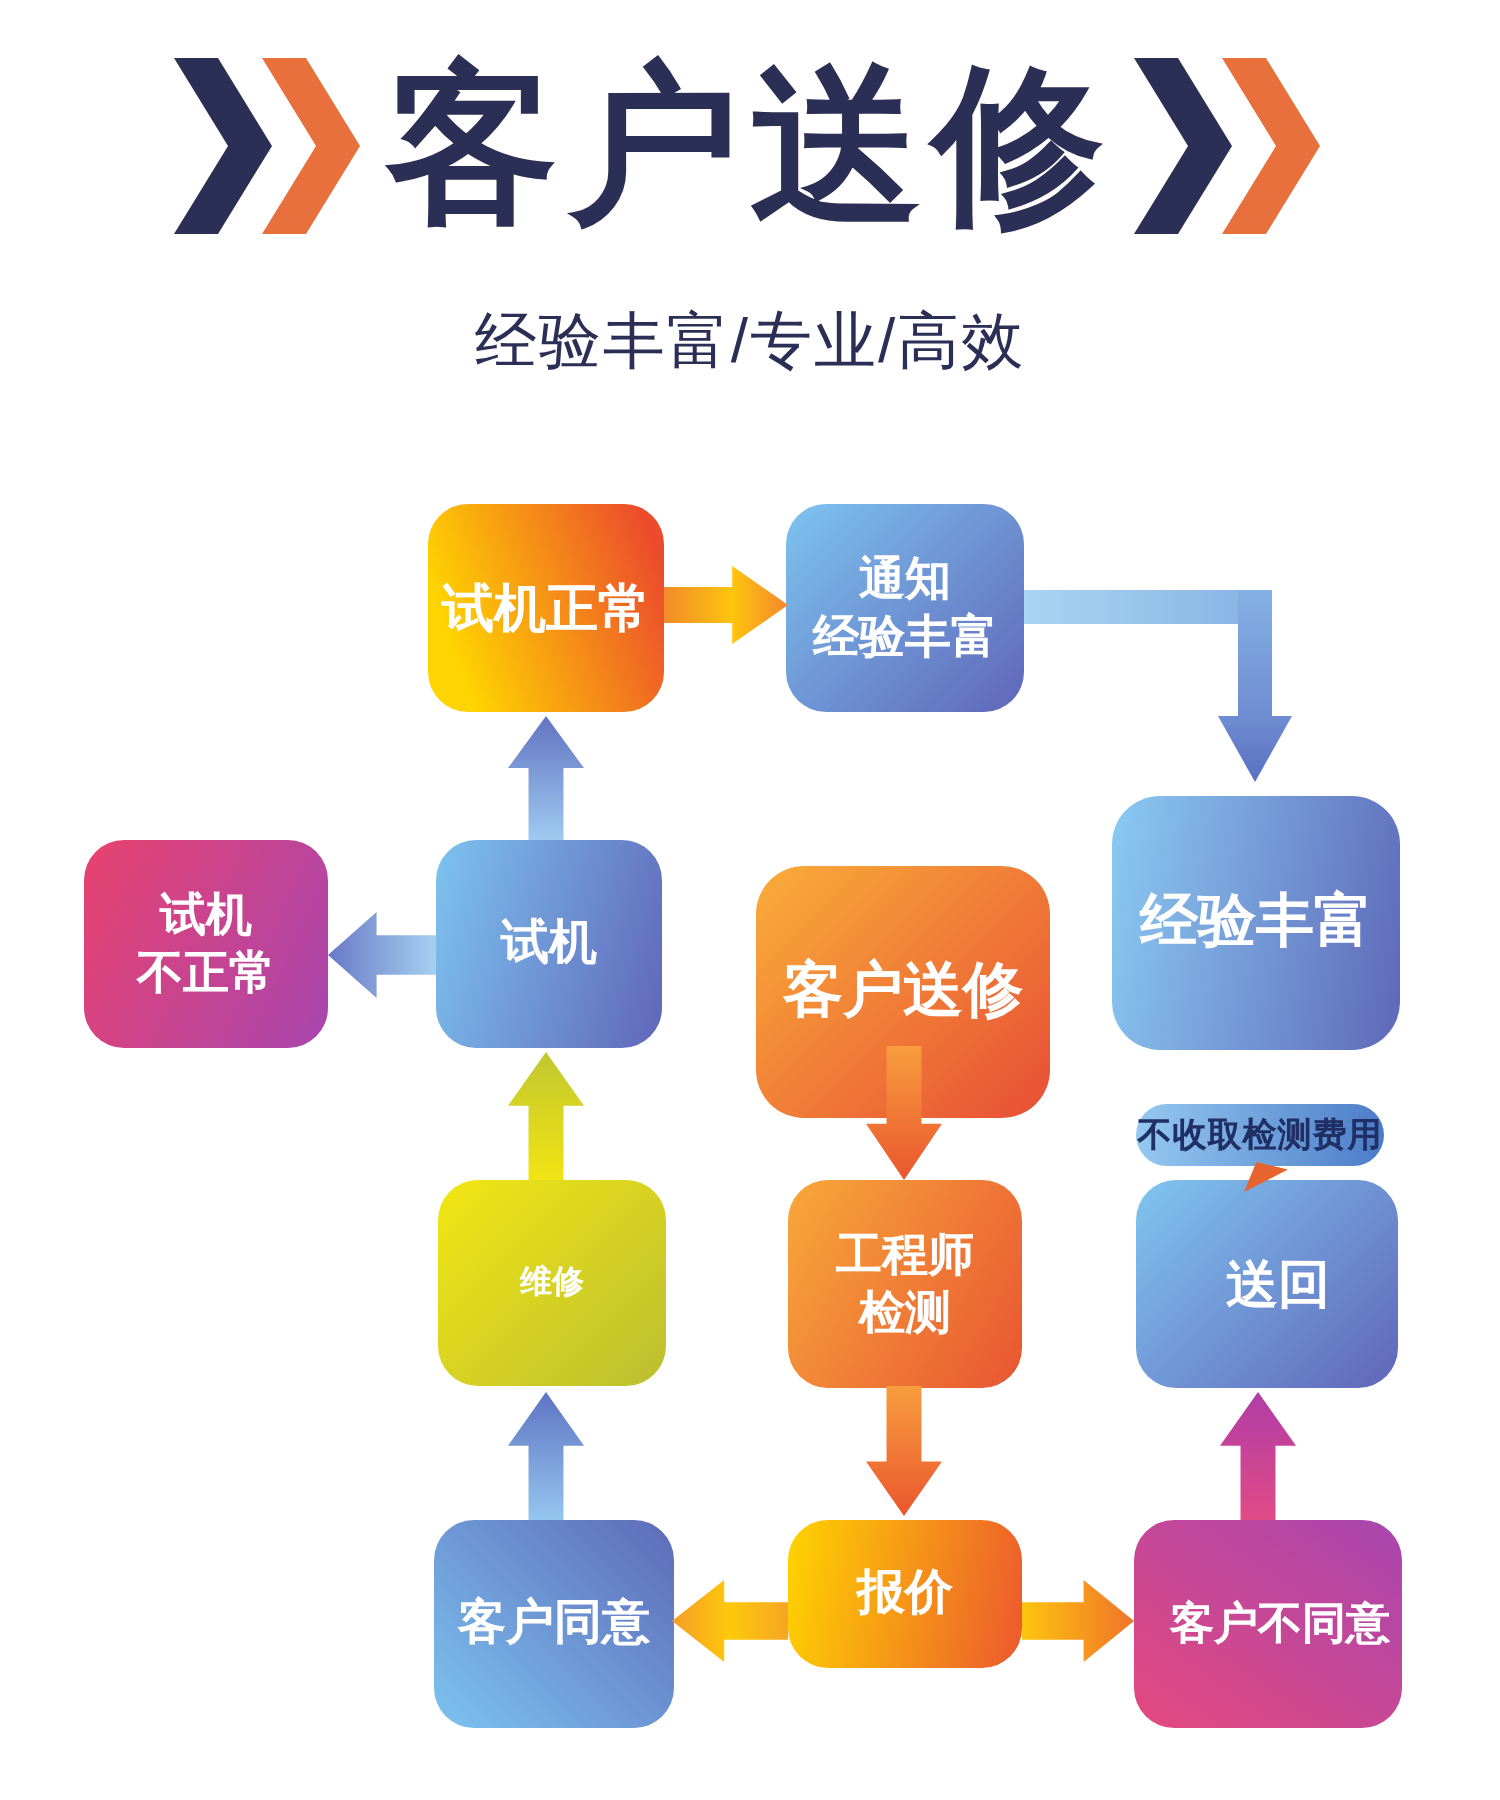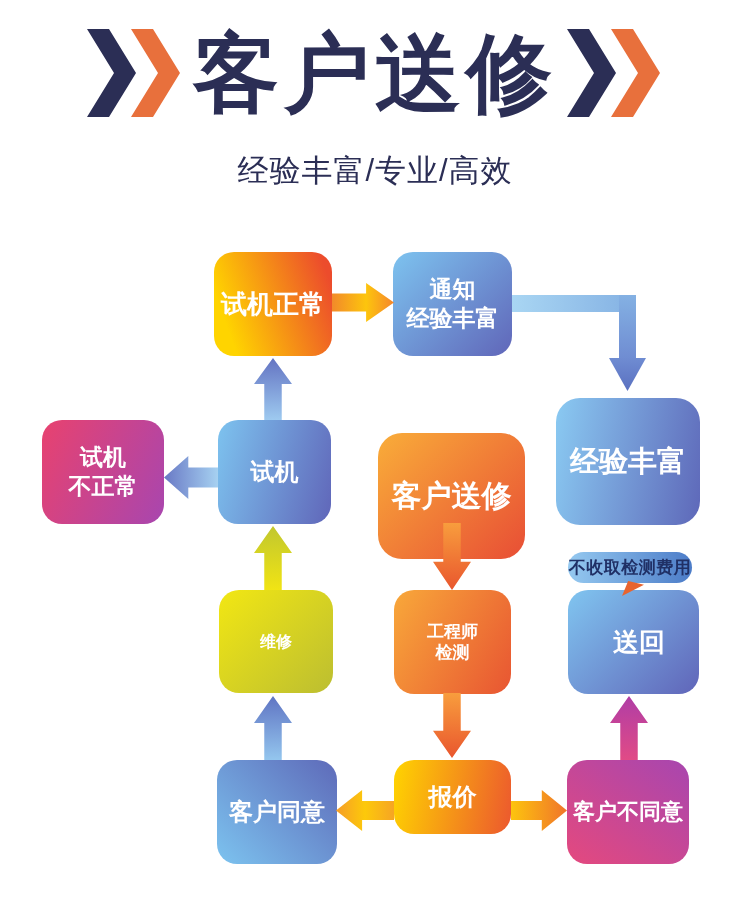--- a/index.html
+++ b/index.html
@@ -33,24 +33,24 @@
     border-radius:20px; white-space:pre-line; line-height:1.25;
   }
   .n0  { left:214px; top:2px;   width:118px; height:104px; font-size:26px; background:linear-gradient(70deg,#ffd400 15%,#ec4c2c 92%); }
   .n1  { left:393px; top:2px;   width:119px; height:104px; font-size:23px; background:linear-gradient(135deg,#7dc3ef,#6066b9); }
   .n2  { left:556px; top:148px; width:144px; height:127px; font-size:29px; border-radius:24px; background:linear-gradient(100deg,#8acaf2,#5e68b9); }
   .n3  { left:42px;  top:170px; width:122px; height:104px; font-size:23px; background:linear-gradient(115deg,#e8426f,#a846af); }
   .n4  { left:218px; top:170px; width:113px; height:104px; font-size:24px; background:linear-gradient(105deg,#7dc3ef,#6066b9); }
   .n5  { left:378px; top:148px; width:147px; height:126px; font-size:30px; border-radius:24px; background:linear-gradient(135deg,#f9ad39,#e84e35);margin-top:35px; }
   .n6  { left:568px; top:340px; width:120px; height:104px; font-size:26px; background:linear-gradient(135deg,#80c5f0,#6065b9);padding-left:11px; }
   .n7  { left:219px; top:340px; width:114px; height:103px; font-size:16px; background:linear-gradient(135deg,#f2e713,#bcbe31); }
-  .n8  { left:394px; top:340px; width:117px; height:104px; font-size:17px; background:linear-gradient(120deg,#f8a83a,#e85532); }
+  .n8  { left:394px; top:340px; width:117px; height:104px; font-size:23px; background:linear-gradient(120deg,#f8a83a,#e85532); }
   .n9  { left:217px; top:510px; width:120px; height:104px; font-size:24px; background:linear-gradient(45deg,#7cc3ef,#5e6ab9); }
   .n10 { left:394px; top:510px; width:117px; height:74px; font-size:24px; background:linear-gradient(100deg,#ffd400,#ec582e); }
-  .n11 { left:567px; top:510px; width:122px; height:104px; font-size:22px; background:linear-gradient(35deg,#e4497e,#a846af); }
+  .n11 { left:567px; top:510px; width:122px; height:104px; font-size:22px; background:linear-gradient(35deg,#e4497e,#a846af);padding-left:12px; }
 
   
   .arrow { position:absolute; }
   .up    { clip-path:polygon(50% 0, 100% 42%, 73% 42%, 73% 100%, 27% 100%, 27% 42%, 0 42%); }
   .down  { clip-path:polygon(27% 0, 73% 0, 73% 58%, 100% 58%, 50% 100%, 0 58%, 27% 58%); }
   .left  { clip-path:polygon(100% 27%, 45% 27%, 45% 0, 0 50%, 45% 100%, 45% 73%, 100% 73%); }
   .right { clip-path:polygon(0 27%, 55% 27%, 55% 0, 100% 50%, 55% 100%, 55% 73%, 0 73%); }
 
   .a1  { left:332px; top:33px;  width:62px; height:39px; background:linear-gradient(90deg,#f28a2a,#fdc50d 55%,#f5862c); }
   .a3  { left:254px; top:108px; width:38px; height:62px; background:linear-gradient(180deg,#6373c2,#9ecaf0); }

